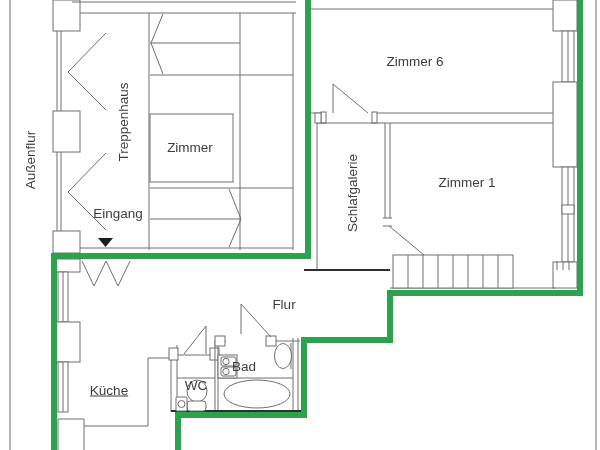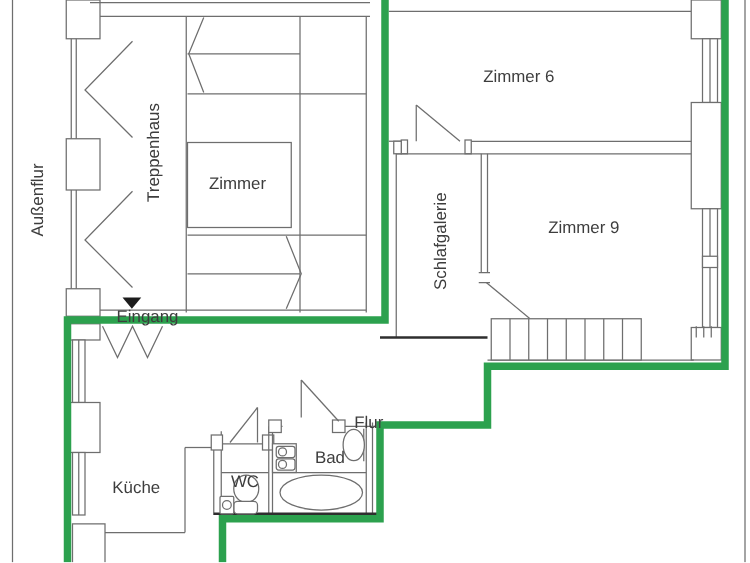--- a/index.html
+++ b/index.html
@@ -171,21 +171,21 @@
 
     <g>
       <path class="g" d="M308,0 V256 H54 V450"></path>
       <path class="g" d="M580,0 V293 H390 V340 H304 V415 H178 V450"></path>
     </g>
   </svg>
 
   <div class="lbl vert" style="left:30px;top:160px;">Außenflur</div>
   <div class="lbl vert" style="left:123px;top:122px;">Treppenhaus</div>
   <div class="lbl" style="left:190px;top:147px;">Zimmer</div>
-  <div class="lbl" style="left:118px;top:213px;margin-top:40px;">Eingang</div>
+  <div class="lbl" style="left:118px;top:213px;">Eingang</div>
   <div class="lbl" style="left:415px;top:61px;">Zimmer 6</div>
-  <div class="lbl" style="left:467px;top:182px;">Zimmer 9</div>
+  <div class="lbl" style="left:467px;top:182px;">Zimmer 1</div>
   <div class="lbl vert" style="left:352px;top:193px;">Schlafgalerie</div>
-  <div class="lbl" style="left:295px;top:304px;margin-top:34px;">Flur</div>
-  <div class="lbl" style="left:109px;top:390px;">Küche</div>
+  <div class="lbl" style="left:284px;top:304px;">Flur</div>
+  <div class="lbl" style="left:109px;top:390px;text-decoration:underline;">Küche</div>
   <div class="lbl" style="left:196px;top:385px;">WC</div>
-  <div class="lbl" style="left:264px;top:366px;">Bad</div>
+  <div class="lbl" style="left:244px;top:366px;">Bad</div>
 </div>
 
 </body></html>

